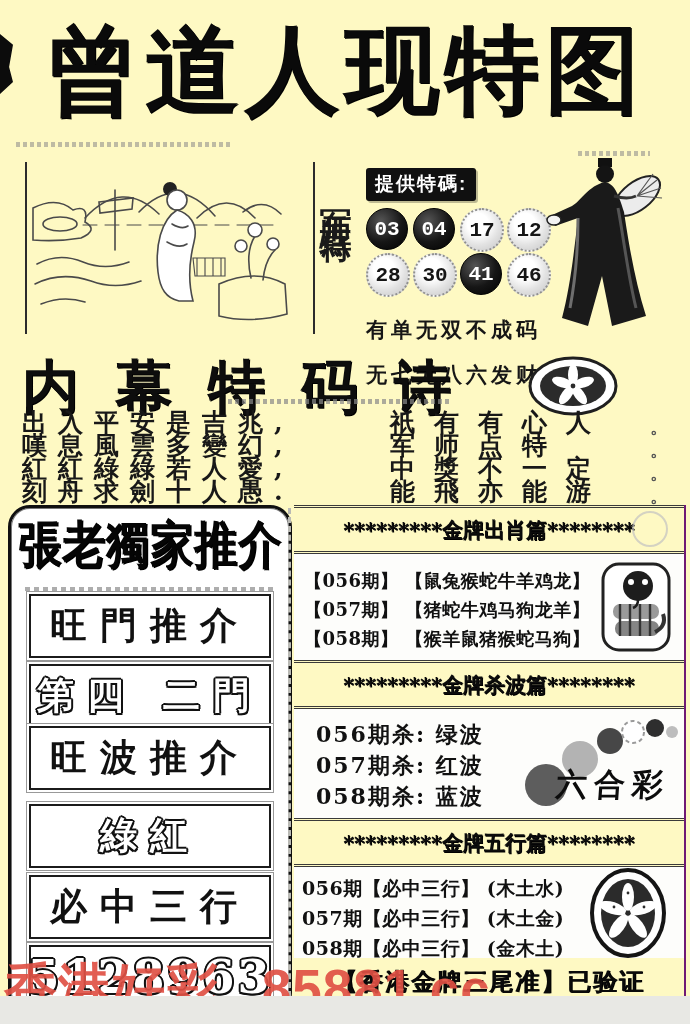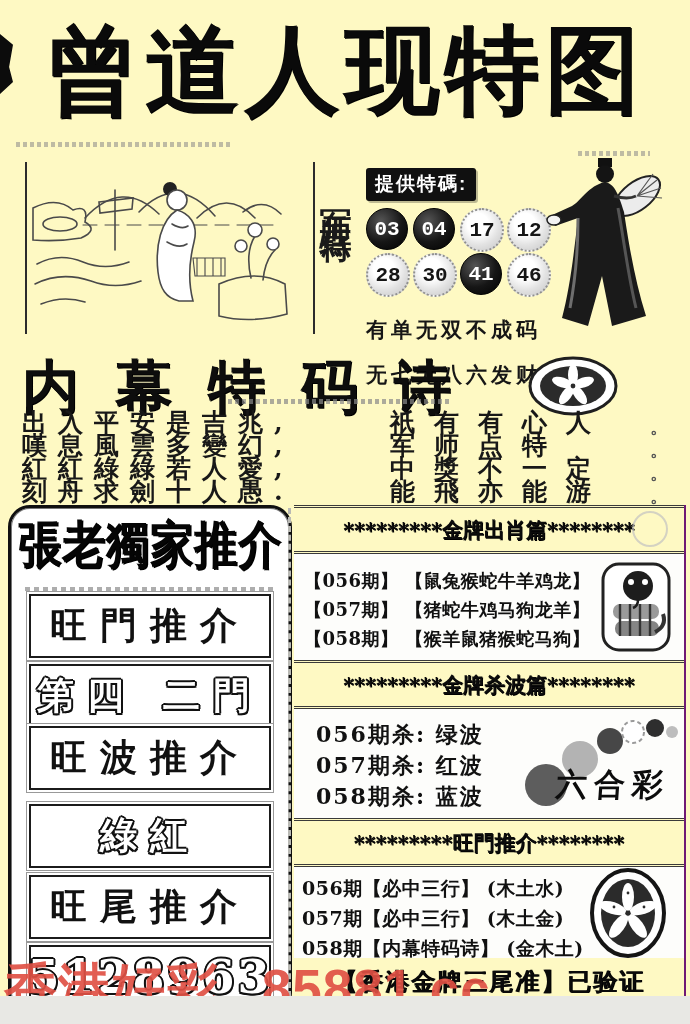--- a/index.html
+++ b/index.html
@@ -206,21 +206,21 @@
     </div>
   </div>
 
   <div class="left-box">
     <div class="lb-title">張老獨家推介</div>
     <div class="lb-underline"></div>
     <div class="lbrow r1 outlined">第四 二門</div>
     <div class="lbrow r0">旺門推介</div>
     <div class="lbrow r2">旺波推介</div>
     <div class="lbrow r3 outlined">綠紅</div>
-    <div class="lbrow r4">旺尾推介</div>
+    <div class="lbrow r4">必中三行</div>
     <div class="lbrow r5 outlined num">5128963</div>
   </div>
   <div class="dash-col"></div>
 
   <div class="rightcol">
 
     <div class="sec-header">*********金牌出肖篇********</div>
     <div class="sec-body body-zodiac">
       <div class="zrows">
         <div>【056期】 【鼠兔猴蛇牛羊鸡龙】</div>
@@ -252,26 +252,26 @@
         <circle cx="24" cy="74" r="21" fill="#5d5d5d"></circle>
         <circle cx="58" cy="48" r="18" fill="#b3b3b3"></circle>
         <circle cx="88" cy="30" r="13" fill="#474747"></circle>
         <circle cx="111" cy="21" r="11" fill="#fff" stroke="#9a9a9a" stroke-width="2" stroke-dasharray="4 3"></circle>
         <circle cx="133" cy="17" r="9" fill="#2e2e2e"></circle>
         <circle cx="150" cy="21" r="6" fill="#bdbdbd"></circle>
       </svg>
       <div class="brand">六合彩</div>
     </div>
 
-    <div class="sec-header">*********旺門推介********</div>
+    <div class="sec-header">*********金牌五行篇********</div>
     <div class="sec-body body-elem">
       <div class="erows">
         <div>056期【必中三行】 (木土水)</div>
         <div>057期【必中三行】 (木土金)</div>
-        <div>058期【内幕特码诗】 (金木土)</div>
+        <div>058期【必中三行】 (金木土)</div>
       </div>
       <svg class="elem-stamp" viewBox="0 0 80 92">
         <ellipse cx="40" cy="46" rx="36" ry="43" fill="#fff" stroke="#151515" stroke-width="4"></ellipse>
         <ellipse cx="40" cy="46" rx="27" ry="34" fill="#2b2b2b"></ellipse>
         <g fill="#fff">
           <ellipse cx="40" cy="30" rx="6" ry="14"></ellipse>
           <ellipse cx="40" cy="30" rx="6" ry="14" transform="rotate(72 40 46)"></ellipse>
           <ellipse cx="40" cy="30" rx="6" ry="14" transform="rotate(144 40 46)"></ellipse>
           <ellipse cx="40" cy="30" rx="6" ry="14" transform="rotate(216 40 46)"></ellipse>
           <ellipse cx="40" cy="30" rx="6" ry="14" transform="rotate(288 40 46)"></ellipse>

